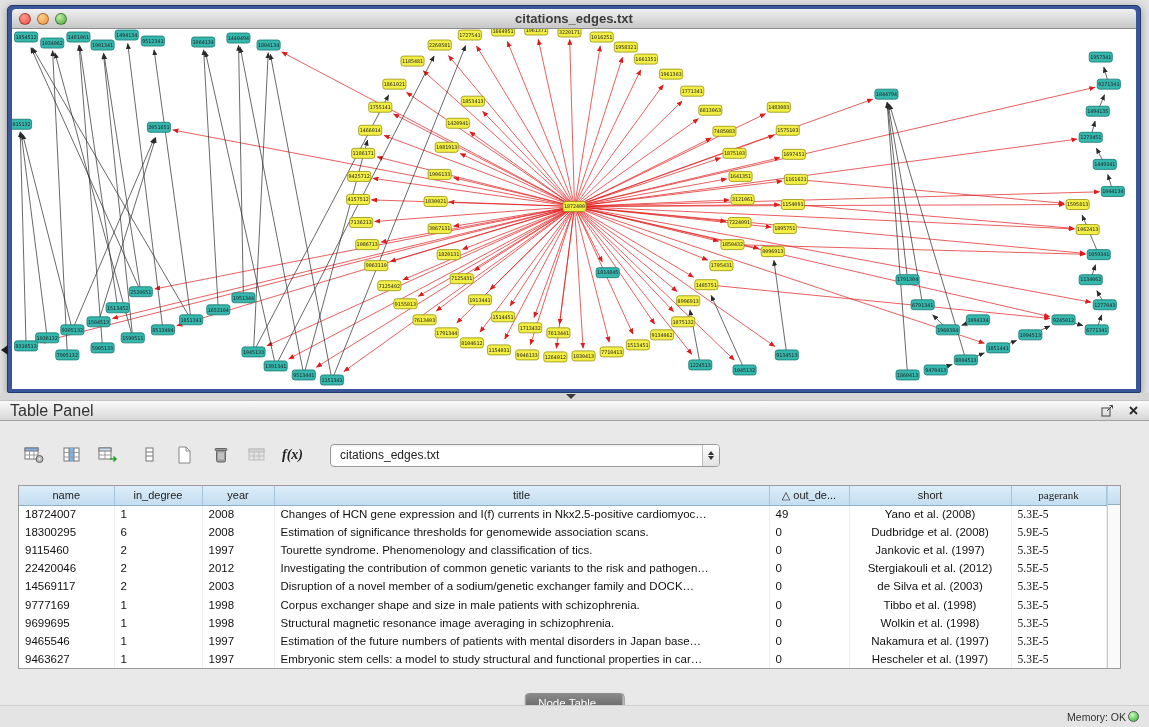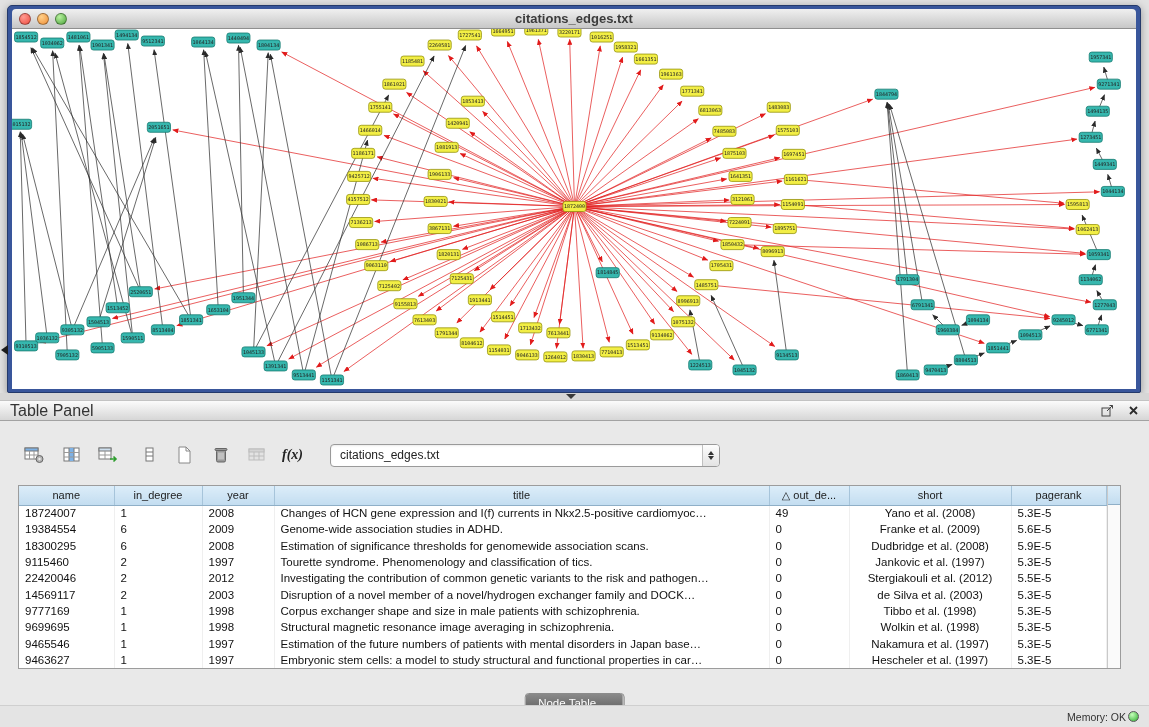--- a/index.html
+++ b/index.html
@@ -58,21 +58,21 @@
     background:linear-gradient(#dcedf9,#c3ddf0); border-right:1px solid #a6c4da; border-bottom:1px solid #8fafc7;
     overflow:hidden; white-space:nowrap; }
   table.nt td { height:16px; padding:0 6px; white-space:nowrap; overflow:hidden;
     border-right:1px solid #efefef; }
   th.c0, td.c0 { width:95px; }
   th.c1, td.c1 { width:88px; }
   th.c2, td.c2 { width:72px; }
   th.c3, td.c3 { width:495px; }
   th.c4, td.c4 { width:80px; }
   th.c5, td.c5 { width:162px; text-align:center; }
-  th.c6, td.c6 { width:95px; }
+  th.c6, td.c6 { width:95px;font-family:Liberation Serif, serif; }
   .vscroll { width:14px; border-left:1px solid #c9c9c9; background:#fafafa; }
   .vscroll .stub { height:19px; background:linear-gradient(#dcedf9,#c3ddf0); border-bottom:1px solid #8fafc7; }
 
   .tabs { position:absolute; top:271px; left:50%; transform:translateX(-50%);
     display:flex; border:1px solid #8b8b8b; border-radius:4px; overflow:hidden;
     background:linear-gradient(#fdfdfd,#dedede); box-shadow:0 1px 1px rgba(255,255,255,.7);flex-direction:column; }
   .seg { padding:3px 13px; font-size:11.5px; color:#222; border-right:1px solid #9d9d9d; cursor:default; }
   .seg:last-child { border-right:none; }
   .seg.active { background:linear-gradient(#8a8a8a,#5f5f5f); color:#fff; }
 
@@ -837,29 +837,20 @@
               <tr>
                 <td class="c0">18724007</td>
                 <td class="c1">1</td>
                 <td class="c2">2008</td>
                 <td class="c3">Changes of HCN gene expression and I(f) currents in Nkx2.5-positive cardiomyoc…</td>
                 <td class="c4">49</td>
                 <td class="c5">Yano et al. (2008)</td>
                 <td class="c6">5.3E-5</td>
               </tr>
               <tr>
-                <td class="c0">19384554</td>
-                <td class="c1">6</td>
-                <td class="c2">2009</td>
-                <td class="c3">Genome-wide association studies in ADHD.</td>
-                <td class="c4">0</td>
-                <td class="c5">Franke et al. (2009)</td>
-                <td class="c6">5.6E-5</td>
-              </tr>
-              <tr>
                 <td class="c0">18300295</td>
                 <td class="c1">6</td>
                 <td class="c2">2008</td>
                 <td class="c3">Estimation of significance thresholds for genomewide association scans.</td>
                 <td class="c4">0</td>
                 <td class="c5">Dudbridge et al. (2008)</td>
                 <td class="c6">5.9E-5</td>
               </tr>
               <tr>
                 <td class="c0">9115460</td>
@@ -876,21 +867,21 @@
                 <td class="c2">2012</td>
                 <td class="c3">Investigating the contribution of common genetic variants to the risk and pathogen…</td>
                 <td class="c4">0</td>
                 <td class="c5">Stergiakouli et al. (2012)</td>
                 <td class="c6">5.5E-5</td>
               </tr>
               <tr>
                 <td class="c0">14569117</td>
                 <td class="c1">2</td>
                 <td class="c2">2003</td>
-                <td class="c3">Disruption of a novel member of a novel/hydrogen exchanger family and DOCK…</td>
+                <td class="c3">Disruption of a novel member of a sodium/genetic exchanger family and DOCK…</td>
                 <td class="c4">0</td>
                 <td class="c5">de Silva et al. (2003)</td>
                 <td class="c6">5.3E-5</td>
               </tr>
               <tr>
                 <td class="c0">9777169</td>
                 <td class="c1">1</td>
                 <td class="c2">1998</td>
                 <td class="c3">Corpus exchanger shape and size in male patients with schizophrenia.</td>
                 <td class="c4">0</td>

